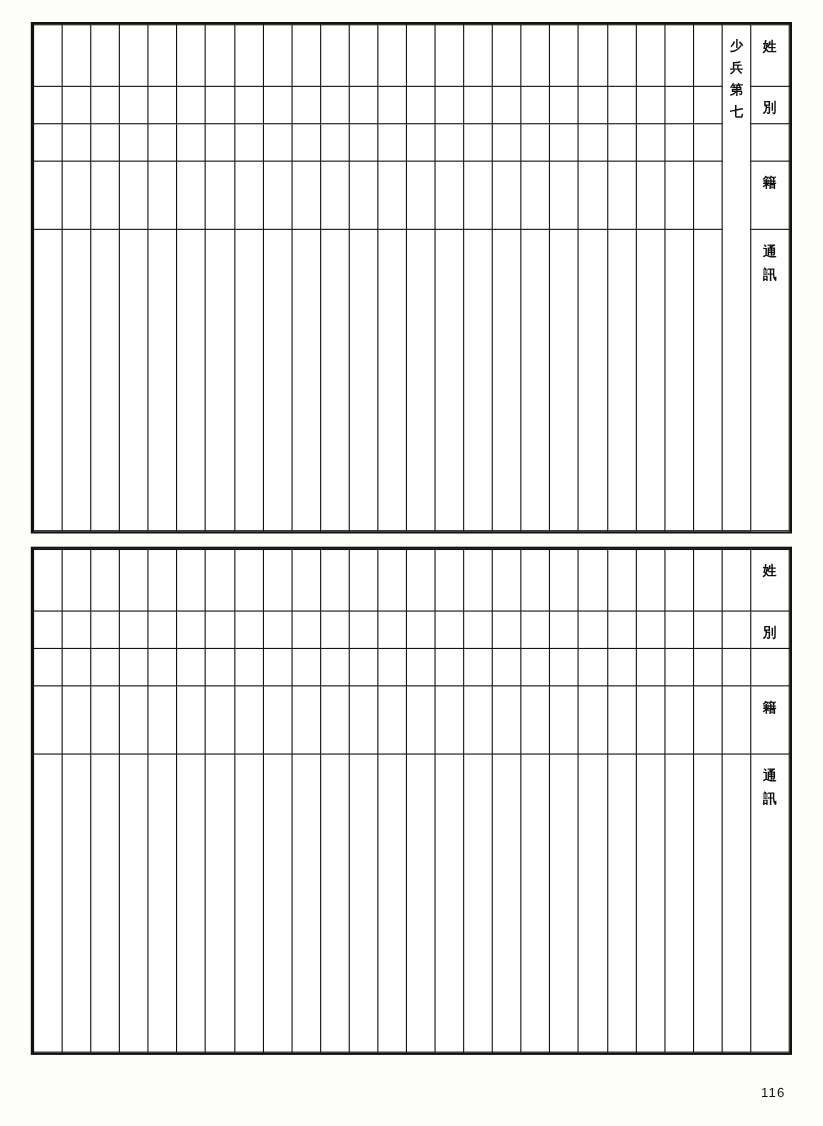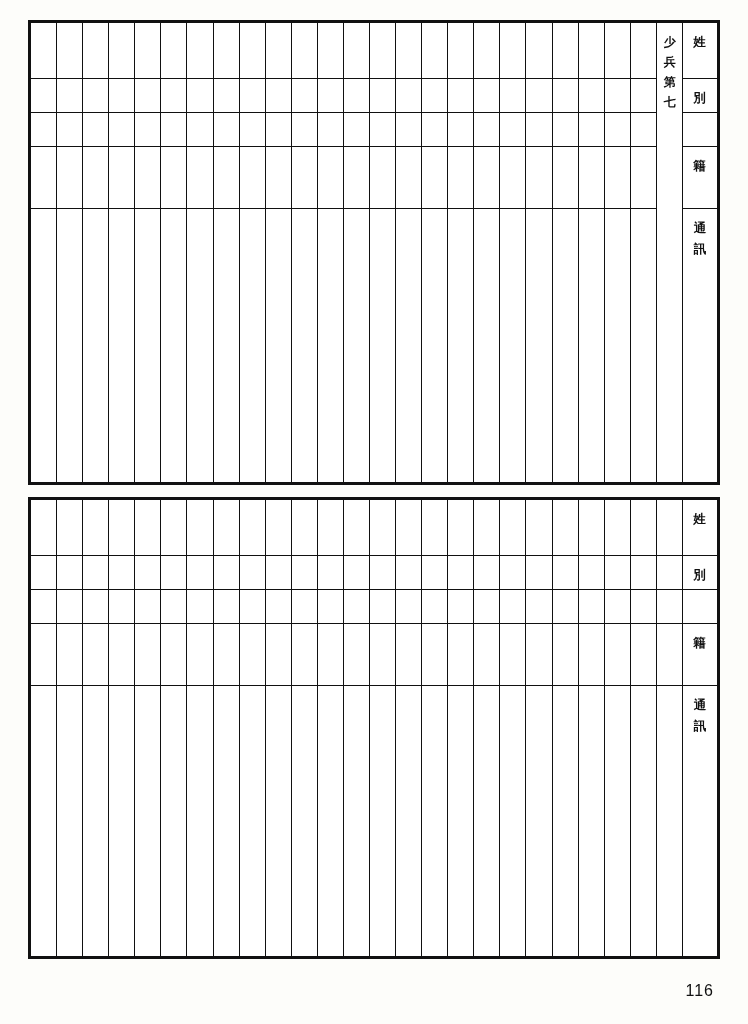--- a/index.html
+++ b/index.html
@@ -70,21 +70,21 @@
   
   td.label{ width:34px; background:#fff; }
   td.label .v{ font-size:12.5px; font-weight:600; letter-spacing:3px;}
   
   td.unit .v{ font-size:12px; letter-spacing:3px; }
 
   .pagenum{
     position:absolute;
     right:34px;
     bottom:24px;
-    font-size:16px;
+    font-size:12px;
     font-family:"Liberation Sans", sans-serif;
     color:#111;
     letter-spacing:1px;
   }
 </style>
 </head>
 <body>
 
 <div class="page">
 

